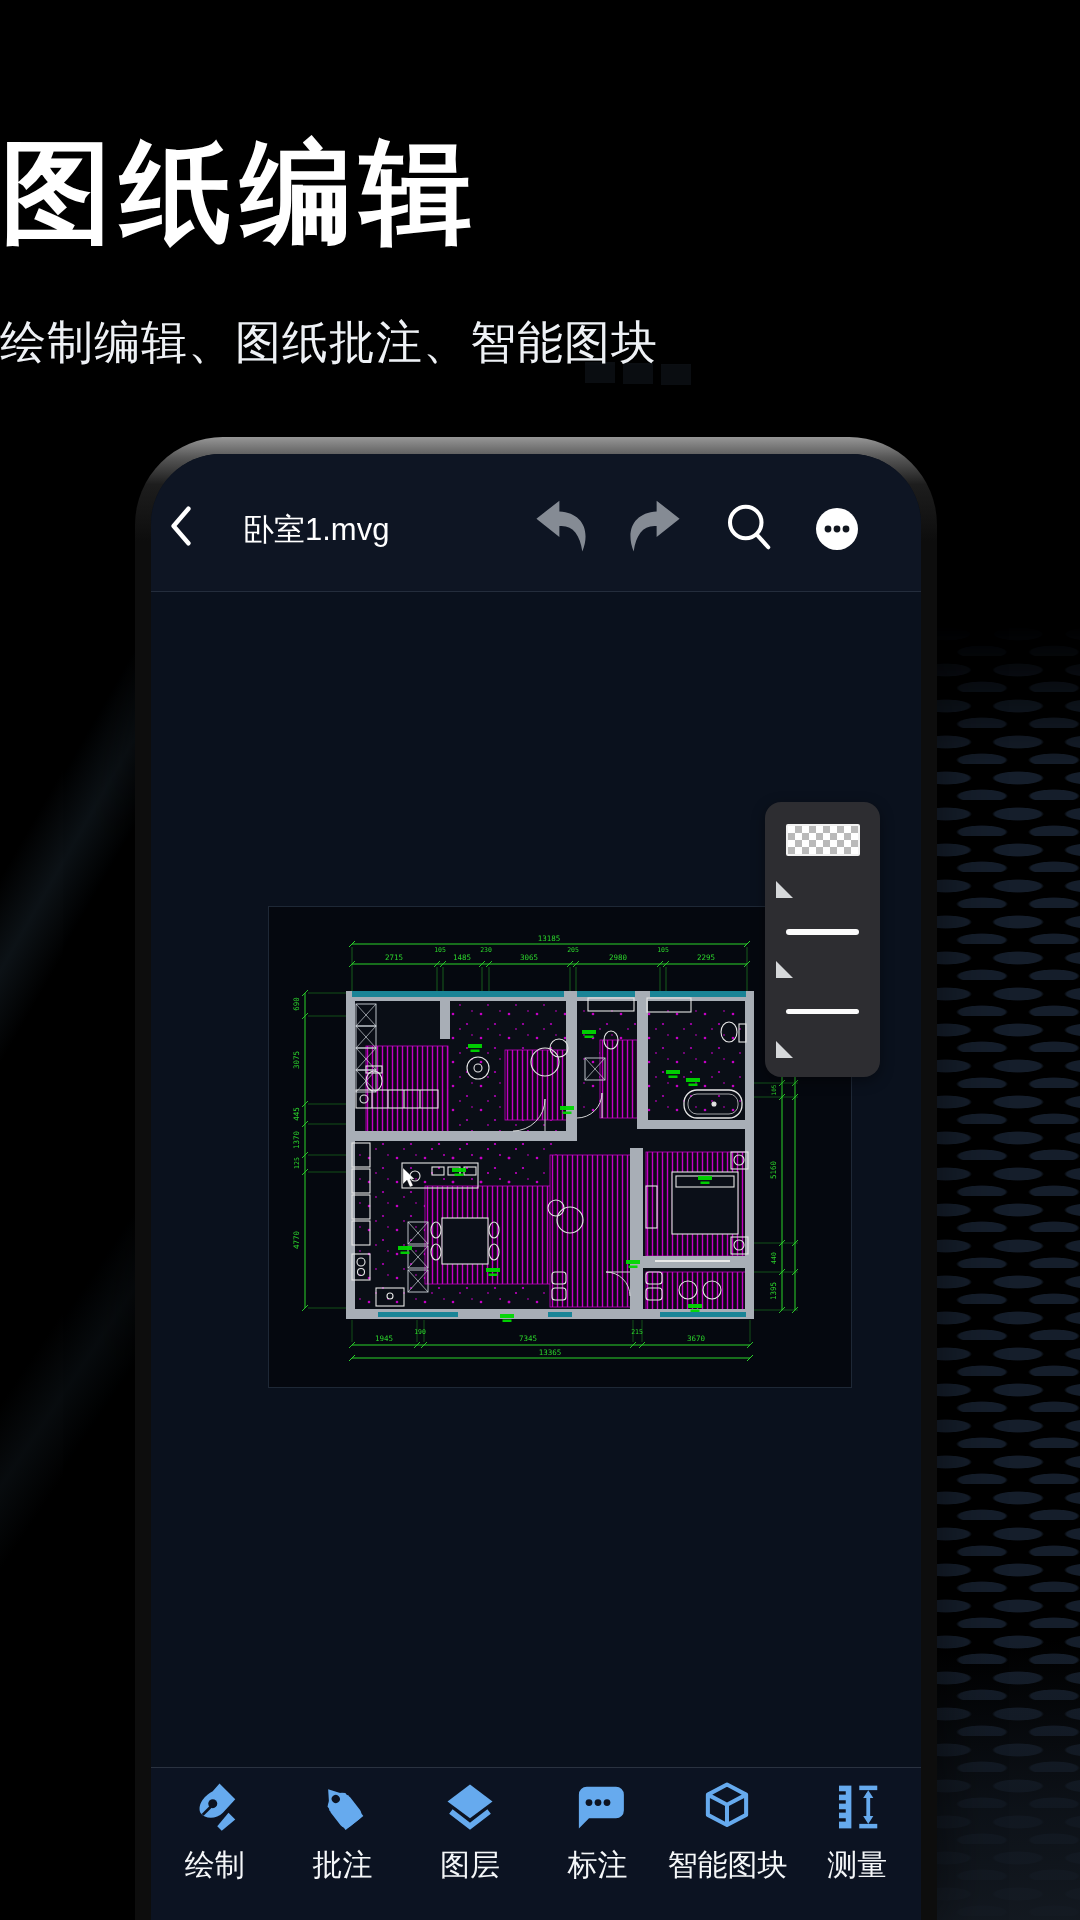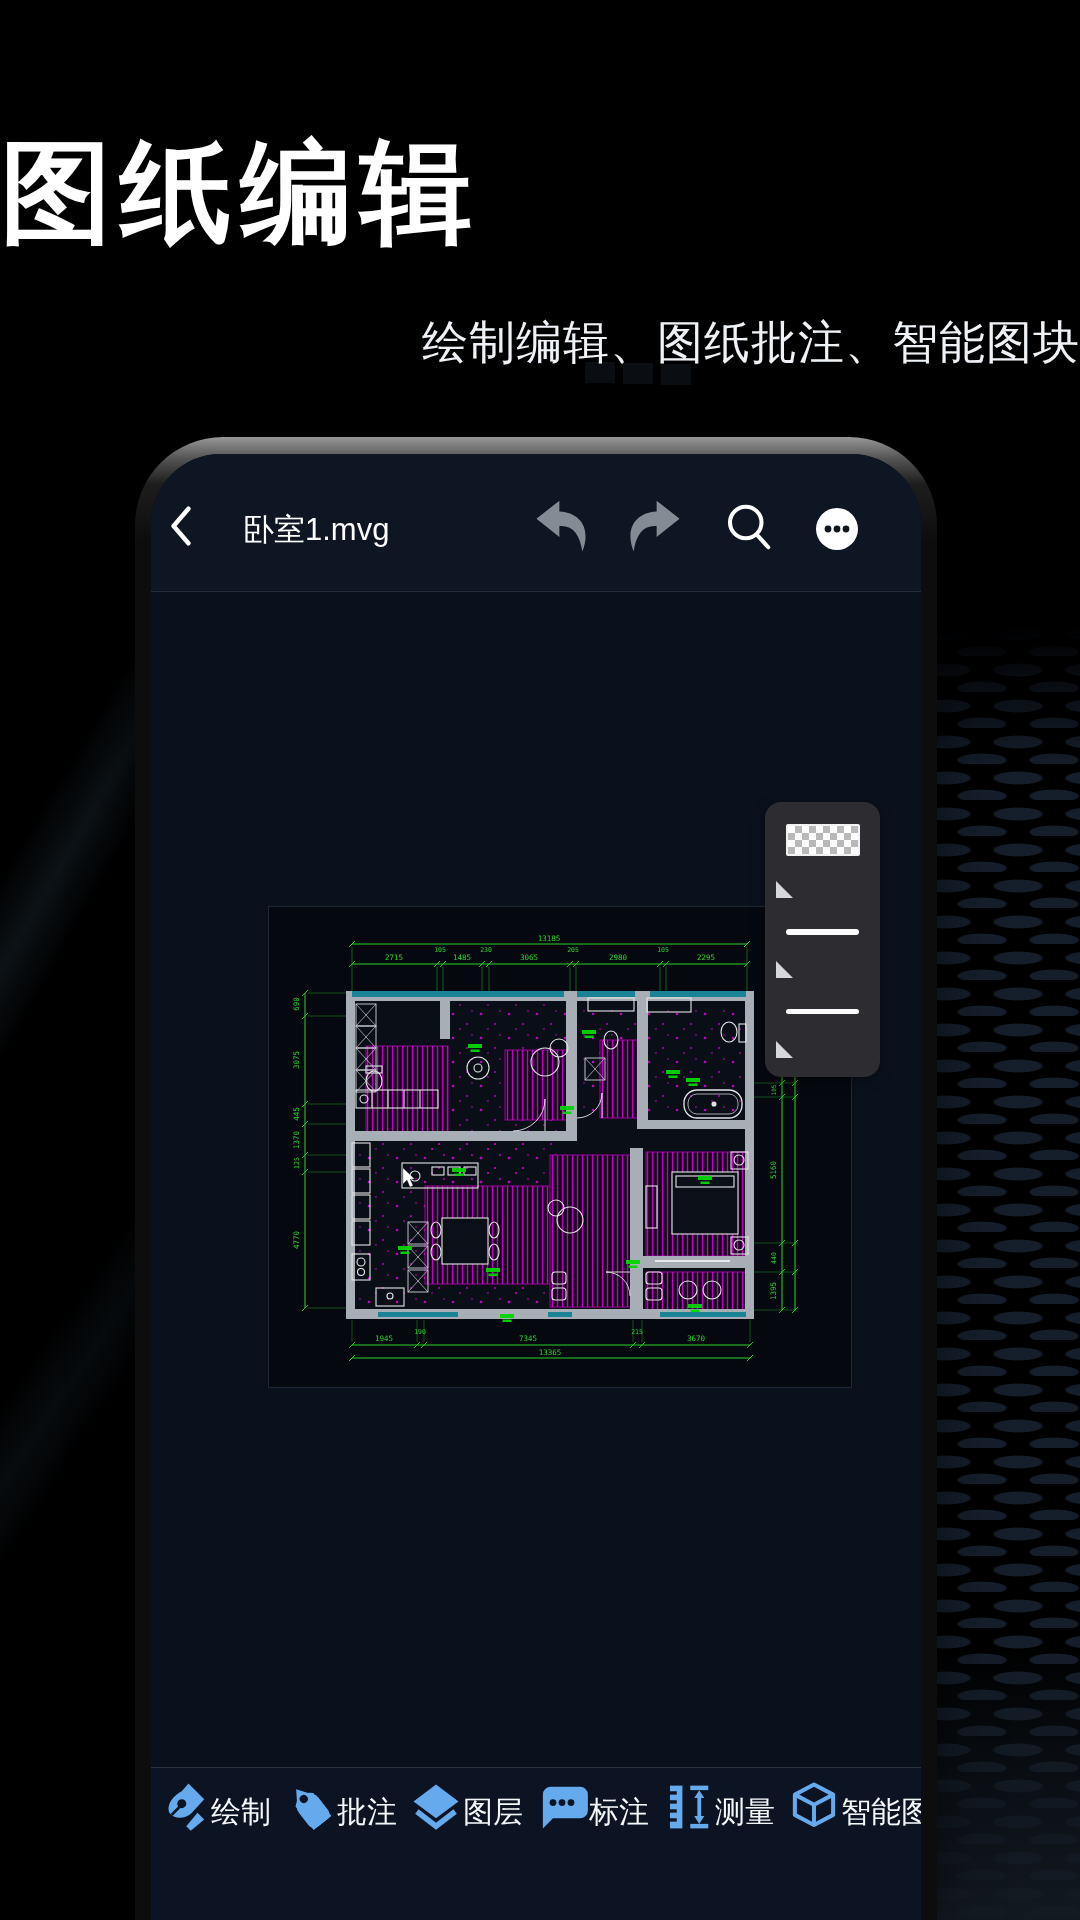--- a/index.html
+++ b/index.html
@@ -23,21 +23,21 @@
     -webkit-mask-image:linear-gradient(180deg,transparent 0,#000 150px);
     mask-image:linear-gradient(180deg,transparent 0,#000 150px);}
   .bg-darkbr{position:absolute;right:0;bottom:0;width:160px;height:280px;
     background:linear-gradient(180deg,rgba(10,14,20,0) 0%,rgba(16,22,30,.8) 60%,rgba(20,26,34,.95) 100%);}
   .bg-rect{position:absolute;width:30px;height:21px;background:#0b0e12;}
   .r1{left:585px;top:362px;} .r2{left:623px;top:363px;} .r3{left:661px;top:364px;}
 
   
   .hero-title{position:absolute;top:118px;left:0;right:0;margin:0;text-align:left;
     font-size:112px;font-weight:900;color:#ffffff;letter-spacing:8px;}
-  .hero-sub{position:absolute;top:312px;left:0;right:0;text-align:right;
+  .hero-sub{position:absolute;top:312px;left:0;right:0;text-align:left;
     font-size:46px;font-weight:500;color:#eef1f5;letter-spacing:1px;}
 
   
   .phone{position:absolute;left:135px;top:437px;width:802px;height:1483px;
     border-radius:88px 88px 0 0;
     background:linear-gradient(180deg,#979797 0%,#565656 1.4%,#1d1d1d 3.2%,#0d0d0d 7%);
     box-shadow:0 0 60px rgba(0,0,0,.55);}
   .screen{position:absolute;left:16px;right:16px;top:17px;bottom:0;
     border-radius:70px 70px 0 0;background:#0a111d;overflow:hidden;}
 
@@ -65,21 +65,21 @@
     border:2px solid #f2f2f2;border-radius:2px;}
   .tri{position:absolute;left:11px;width:17px;height:17px;background:#d6d8da;
     clip-path:polygon(0 0,0 100%,100% 100%);}
   .t1{top:79px;} .t2{top:159px;} .t3{top:239px;}
   .pline{position:absolute;left:21px;width:73px;background:#fbfbfb;border-radius:3px;}
   .l1{top:127px;height:6px;} .l2{top:207px;height:5px;}
 
   
   .bottombar{position:absolute;left:0;bottom:0;width:100%;height:152px;background:#0c1322;
     border-top:1px solid #2a3240;display:flex;align-items:flex-start;}
-  .tool{flex:1 1 0;display:flex;flex-direction:row;align-items:center;
+  .tool{flex:1 1 0;display:flex;flex-direction:column;align-items:center;
     padding-top:12px;background:none;border:none;cursor:pointer;}
   .tool svg{width:54px;height:54px;}
   .tool-label{margin-top:8px;font-size:30px;color:#f5f7f9;white-space:nowrap;}
 </style>
 </head>
 <body>
 
 <div class="stage">
 
   <div class="bg-base"></div>
@@ -434,41 +434,41 @@
               <circle cx="24" cy="20" r="3" fill="#0c1322"></circle>
               <circle cx="32" cy="20" r="3" fill="#0c1322"></circle>
             </svg>
           </span>
           <span class="tool-label">标注</span>
         </button>
 
         <button class="tool">
           <span>
             <svg viewBox="0 0 48 48" width="54" height="54">
+              <path d="M24 4 L41 13 V31 L24 40 L7 31 V13 Z M7 13 L24 22 L41 13 M24 22 V40" fill="none" stroke="#66aaee" stroke-width="3.6" stroke-linejoin="round"></path>
+            </svg>
+          </span>
+          <span class="tool-label">智能图块</span>
+        </button>
+
+        <button class="tool">
+          <span>
+            <svg viewBox="0 0 48 48" width="54" height="54">
               <rect x="8" y="5" width="11" height="38" fill="#66aaee"></rect>
               <rect x="8" y="10" width="6" height="3" fill="#0c1322"></rect>
               <rect x="8" y="18" width="6" height="3" fill="#0c1322"></rect>
               <rect x="8" y="26" width="6" height="3" fill="#0c1322"></rect>
               <rect x="8" y="34" width="6" height="3" fill="#0c1322"></rect>
               <rect x="26" y="5" width="16" height="4" fill="#66aaee"></rect>
               <rect x="26" y="39" width="16" height="4" fill="#66aaee"></rect>
               <line x1="34" y1="12" x2="34" y2="36" stroke="#66aaee" stroke-width="3.4"></line>
               <polygon points="34,9 29.5,16 38.5,16" fill="#66aaee"></polygon>
               <polygon points="34,39 29.5,32 38.5,32" fill="#66aaee"></polygon>
             </svg>
           </span>
           <span class="tool-label">测量</span>
         </button>
 
-        <button class="tool">
-          <span>
-            <svg viewBox="0 0 48 48" width="54" height="54">
-              <path d="M24 4 L41 13 V31 L24 40 L7 31 V13 Z M7 13 L24 22 L41 13 M24 22 V40" fill="none" stroke="#66aaee" stroke-width="3.6" stroke-linejoin="round"></path>
-            </svg>
-          </span>
-          <span class="tool-label">智能图块</span>
-        </button>
-
 
       </div>
     </div>
   </div>
 </div>
 
 </body></html>

